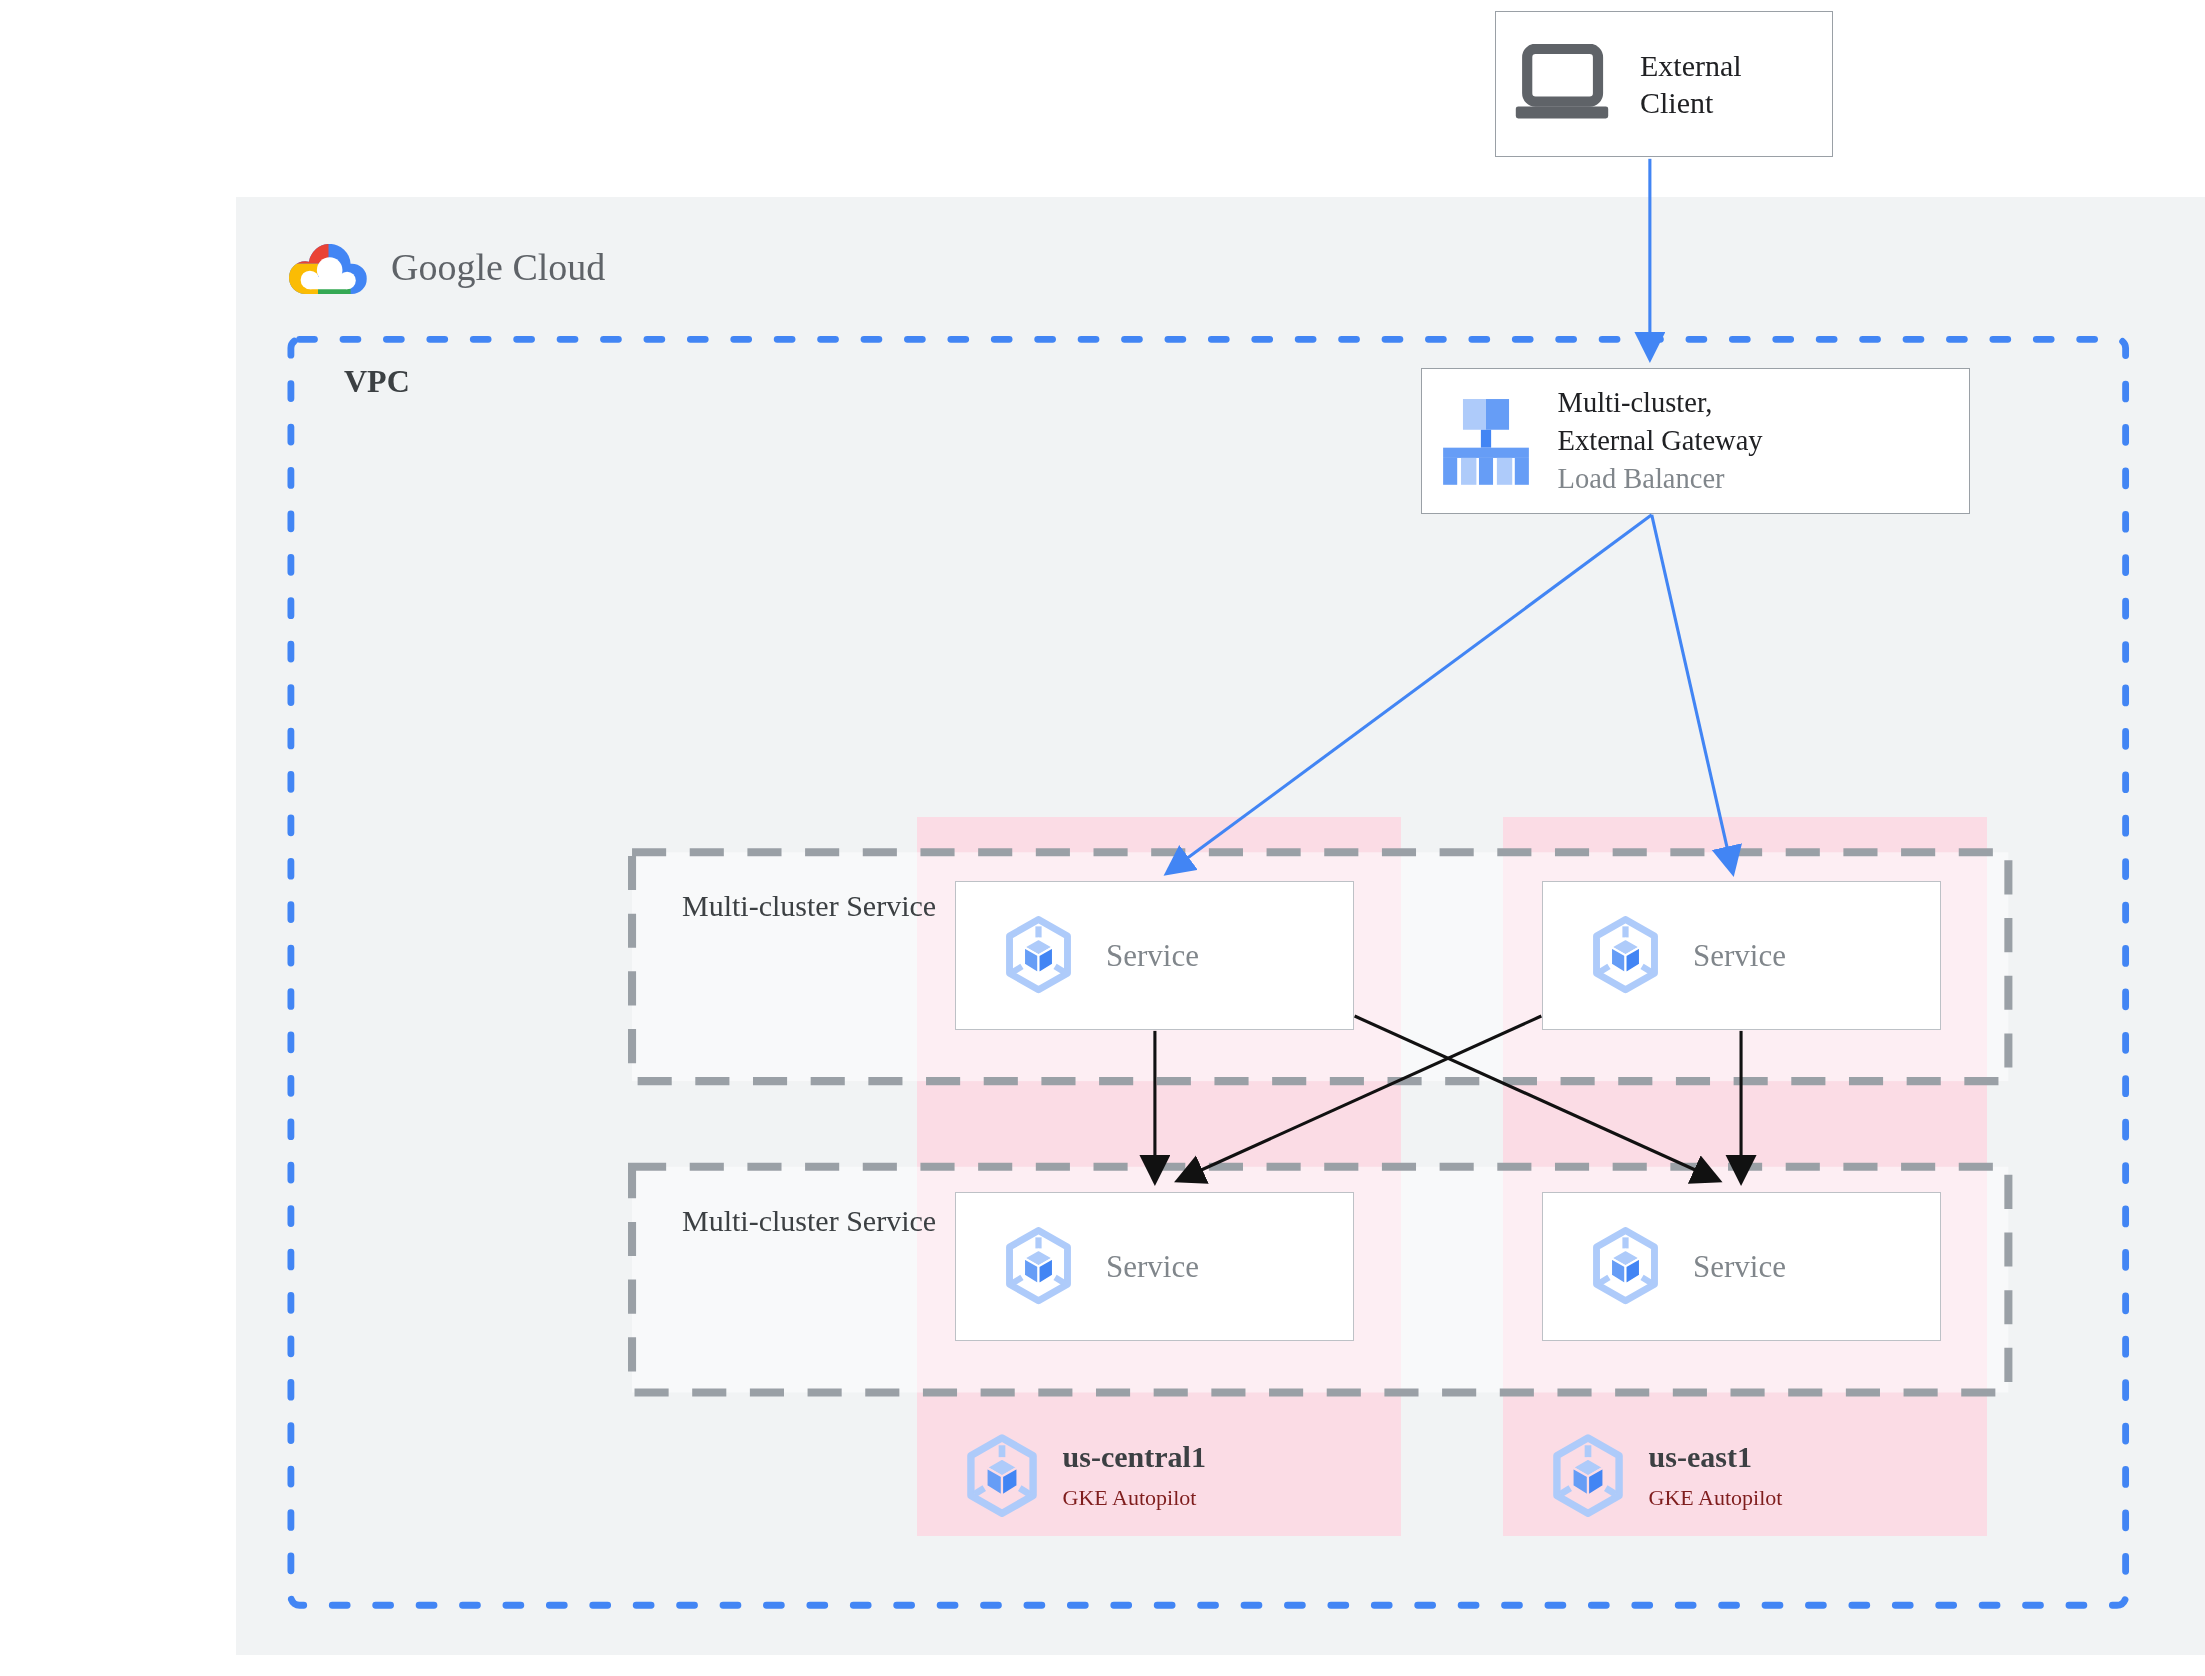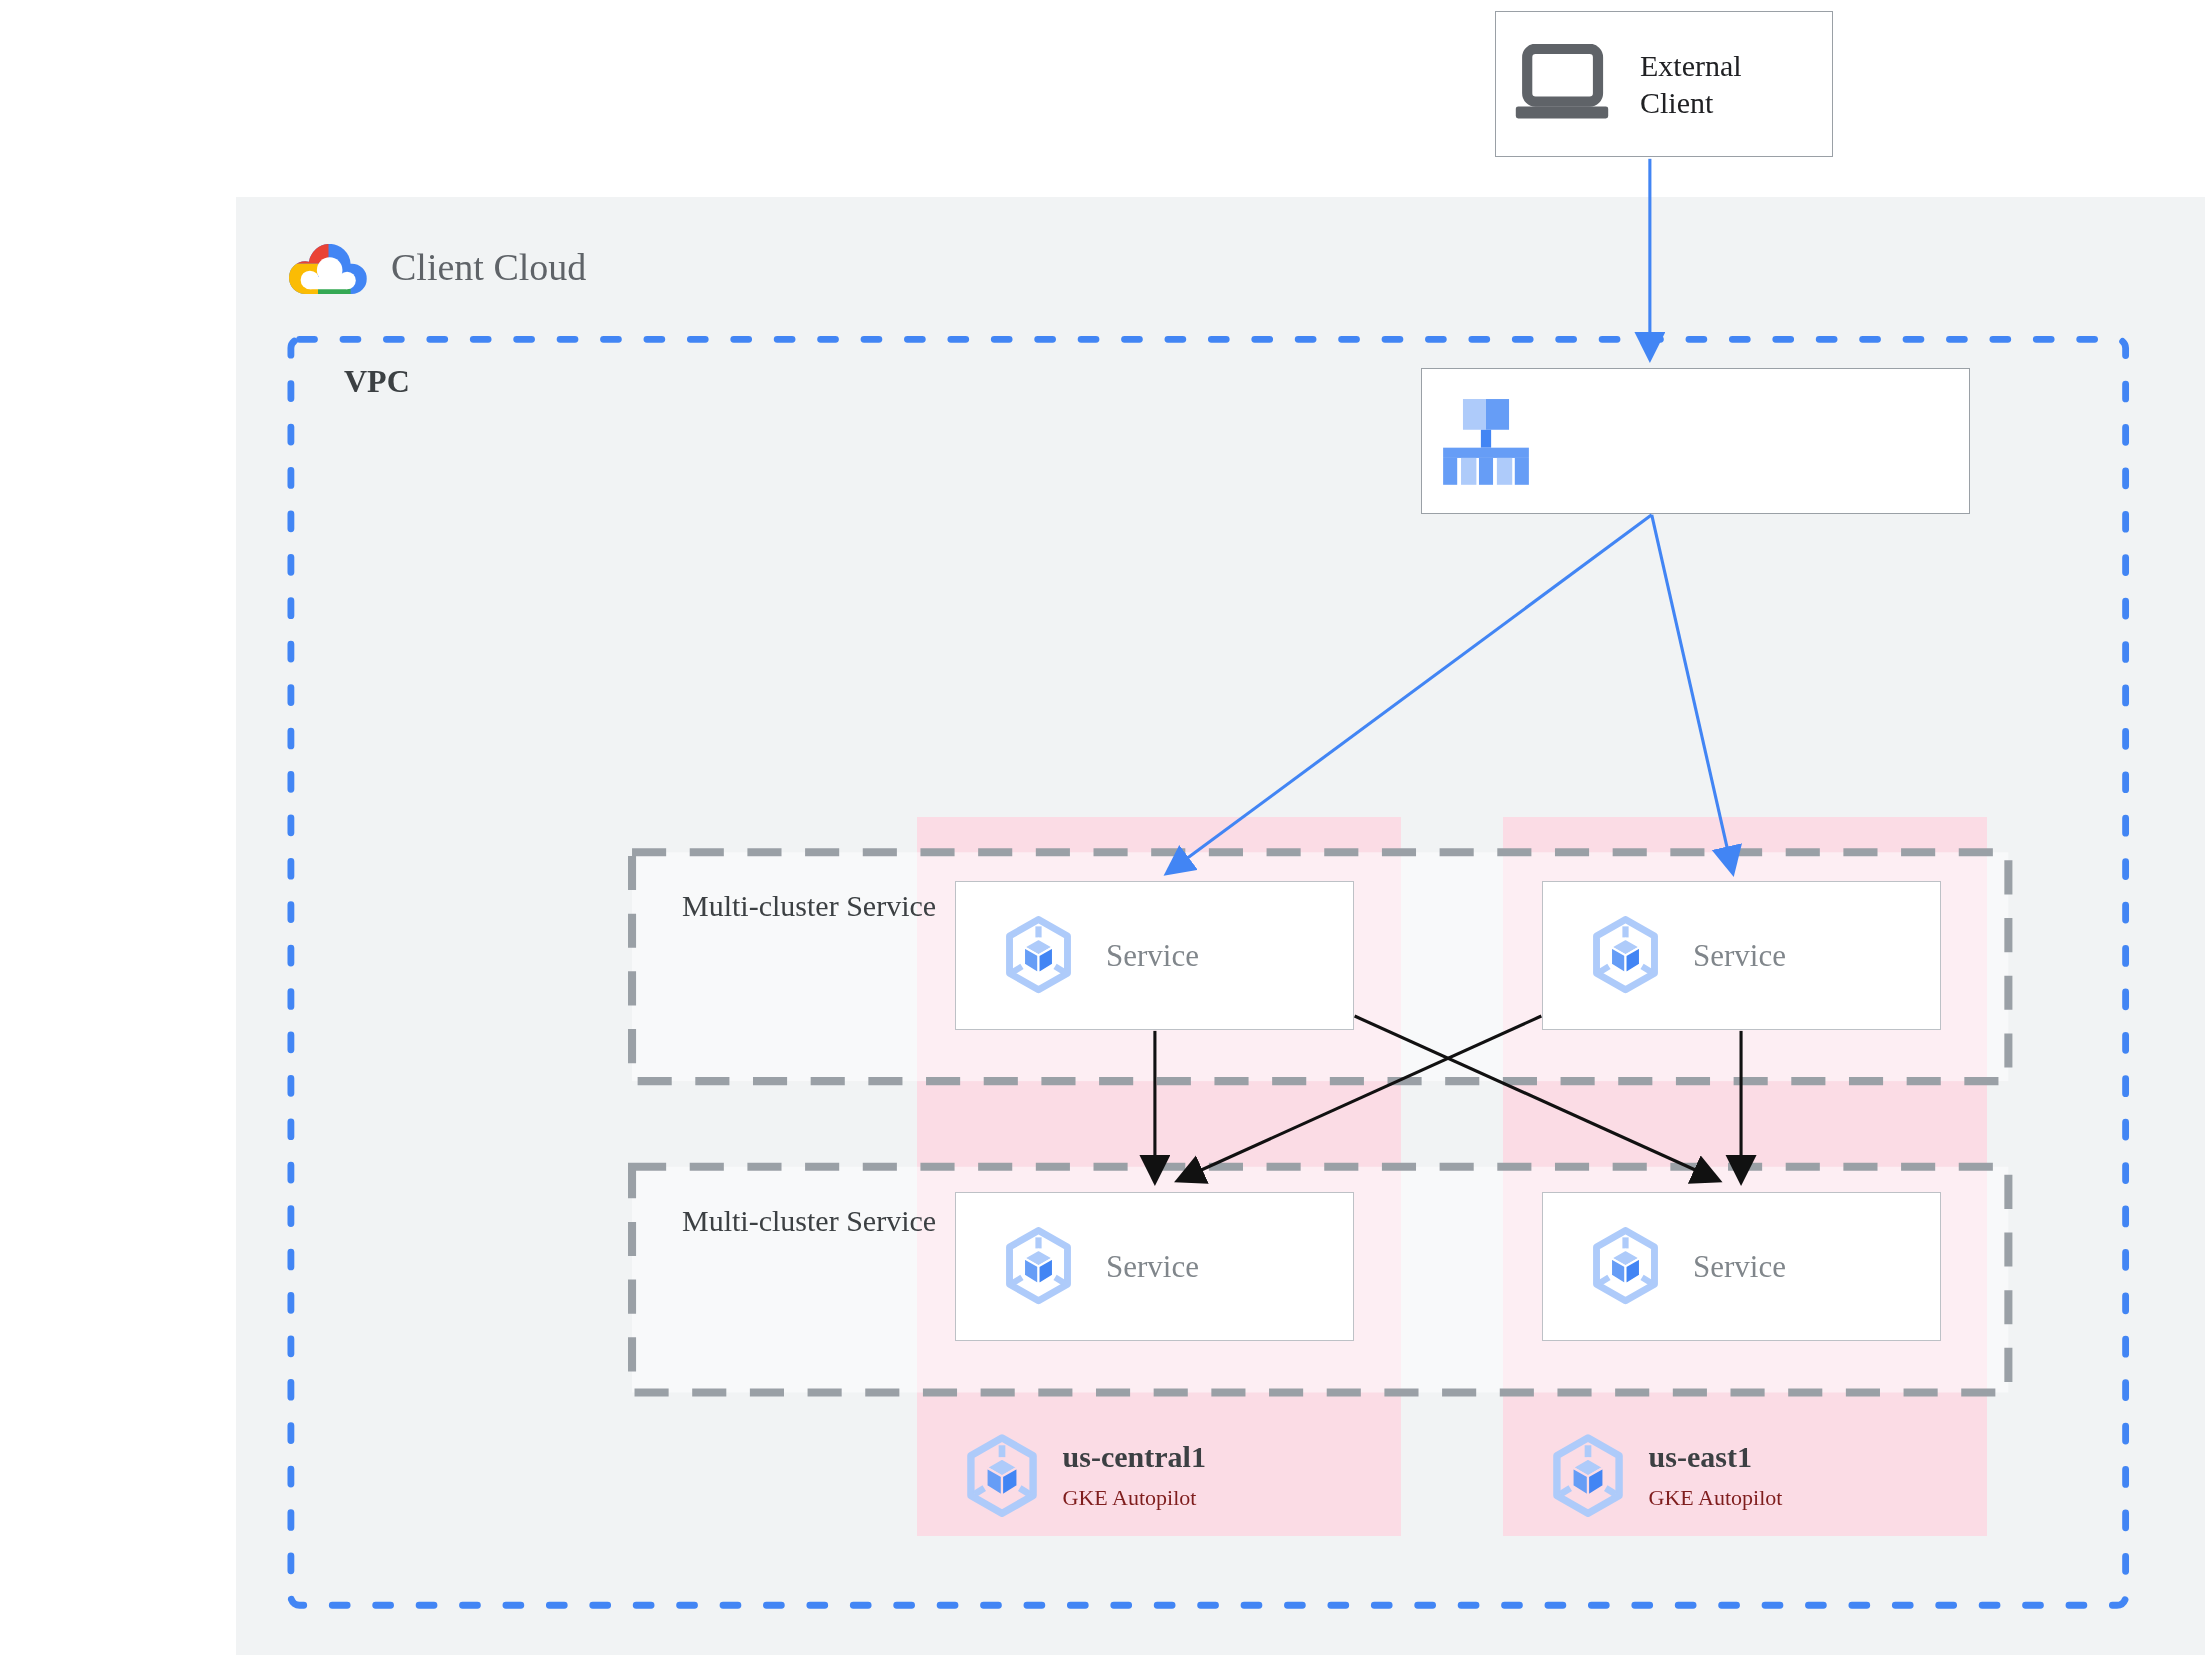--- a/index.html
+++ b/index.html
@@ -106,39 +106,44 @@
           <rect x="62" y="94" width="56" height="26" fill="#34a853"></rect>
         </g>
         <g fill="#ffffff">
           <circle cx="48" cy="84" r="16"></circle>
           <circle cx="82" cy="67" r="22"></circle>
           <circle cx="112" cy="85" r="15"></circle>
           <rect x="48" y="79" width="64" height="21"></rect>
         </g>
       </svg>
     </span>
-    <span class="logo-text"><span class="brand">Client</span>&nbsp;<span>Cloud</span></span>
+    <span class="logo-text"><span class="brand">Google</span>&nbsp;<span>Cloud</span></span>
   </div>
 
   <div class="abs vpc-label">VPC</div>
 
   <div class="abs lb-card">
     <span>
       <svg width="96" height="90" viewBox="0 0 150 140">
         <rect x="39" y="6" width="36" height="48" fill="#aecbfa"></rect>
         <rect x="75" y="6" width="36" height="48" fill="#669df6"></rect>
         <rect x="67" y="54" width="16" height="28" fill="#4285f4"></rect>
         <rect x="8" y="82" width="134" height="16" fill="#669df6"></rect>
         <rect x="8" y="98" width="22" height="42" fill="#669df6"></rect>
         <rect x="36" y="98" width="24" height="42" fill="#aecbfa"></rect>
         <rect x="64" y="98" width="22" height="42" fill="#669df6"></rect>
         <rect x="92" y="98" width="24" height="42" fill="#aecbfa"></rect>
         <rect x="120" y="98" width="22" height="42" fill="#669df6"></rect>
       </svg>
     </span>
+    <div class="lb-text">
+      <div class="lb-line">Multi-cluster,</div>
+      <div class="lb-line">External Gateway</div>
+      <div class="lb-sub">Load Balancer</div>
+    </div>
   </div>
 
   <div class="abs row-label row-label-1">Multi-cluster Service</div>
   <div class="abs row-label row-label-2">Multi-cluster Service</div>
 
   <div class="abs svc svc-1l">
     <span>
       <svg width="69" height="78" viewBox="0 0 100 113">
         <polygon points="50,5 92,29 92,83 50,107 8,83 8,29" fill="#ffffff" stroke="#aecbfa" stroke-width="10" stroke-linejoin="round"></polygon>
         <line x1="50" y1="15" x2="50" y2="31" stroke="#aecbfa" stroke-width="9"></line>

